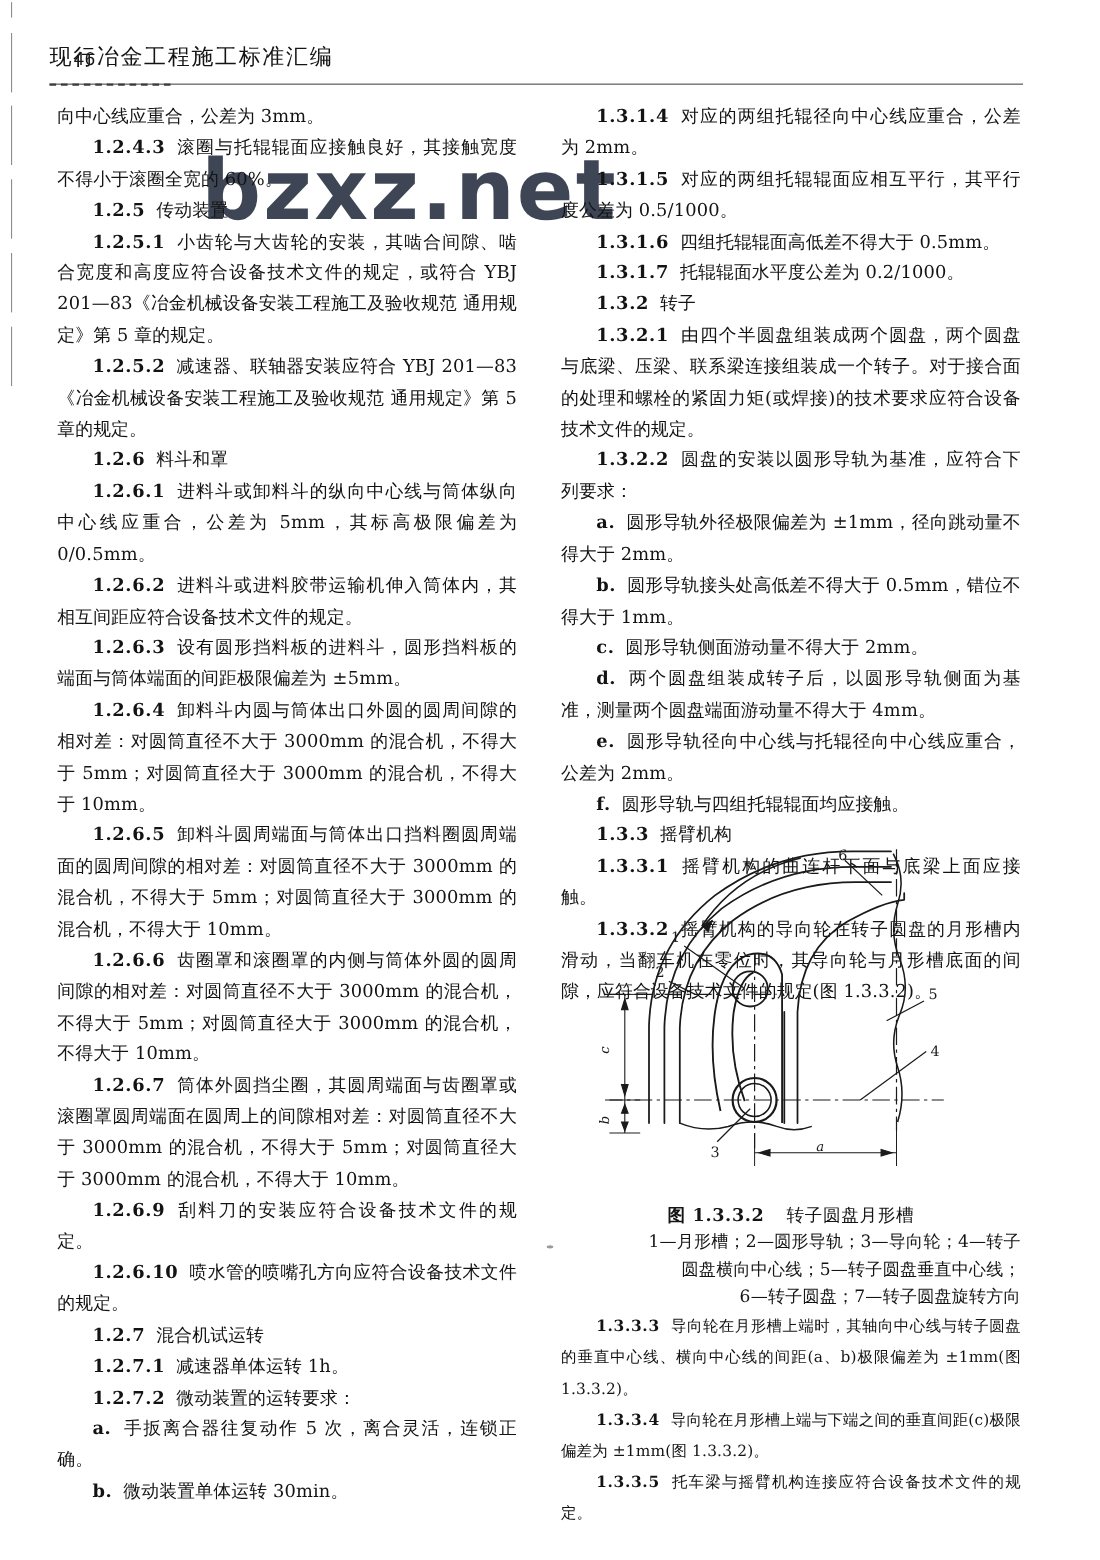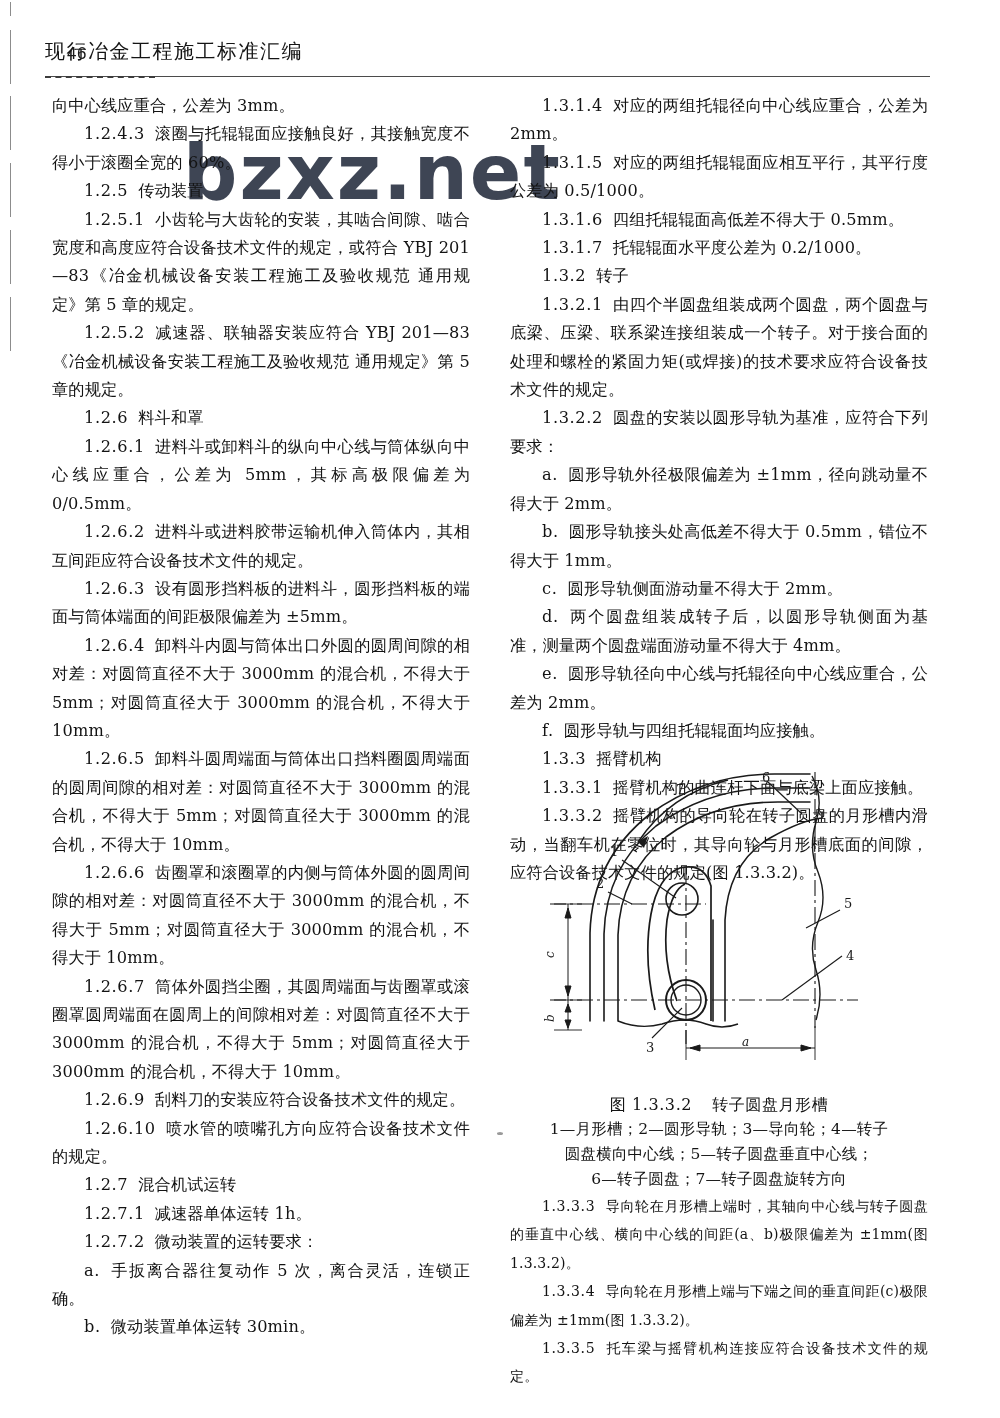--- a/index.html
+++ b/index.html
@@ -108,21 +108,21 @@
 
   .para {
     margin: 0;
     padding: 0;
     text-indent: 0;
     font-family: "DejaVu Serif", "Liberation Serif", serif;
     letter-spacing: 0.15px;
   }
   .para.indent { text-indent: 32px; }
   .para .num {
-    font-weight: normal;
+    font-weight: bold;
     letter-spacing: 0.6px;
     margin-top: 45px;
   }
   .para .gap { display: inline-block; width: 10px; }
 
   
   #figure-block {
     position: absolute;
     left: 510px;
     top: 768px;
@@ -138,22 +138,22 @@
     text-align: center;
     font-size: 15.5px;
     line-height: 25px;
     font-family: "DejaVu Serif", "Liberation Serif", serif;
     color: #141414;
   }
   #figure-caption .fig-title {
     font-size: 16px;
     letter-spacing: 0.6px;
   }
-  #figure-caption .fig-title .fignum { margin-right: 20px; }
-  #figure-caption .legend-line { letter-spacing: 0.2px; }
+  #figure-caption .fig-title .fignum { margin-right: 20px; font-weight: bold; }
+  #figure-caption .legend-line { letter-spacing: 0.2px; text-align: right; }
 
   #after-figure {
     position: absolute;
     left: 510px;
     top: 1192px;
     width: 418px;
     font-size: 14px;
     line-height: 28.4px;
     text-align: justify;
     color: #131313;

